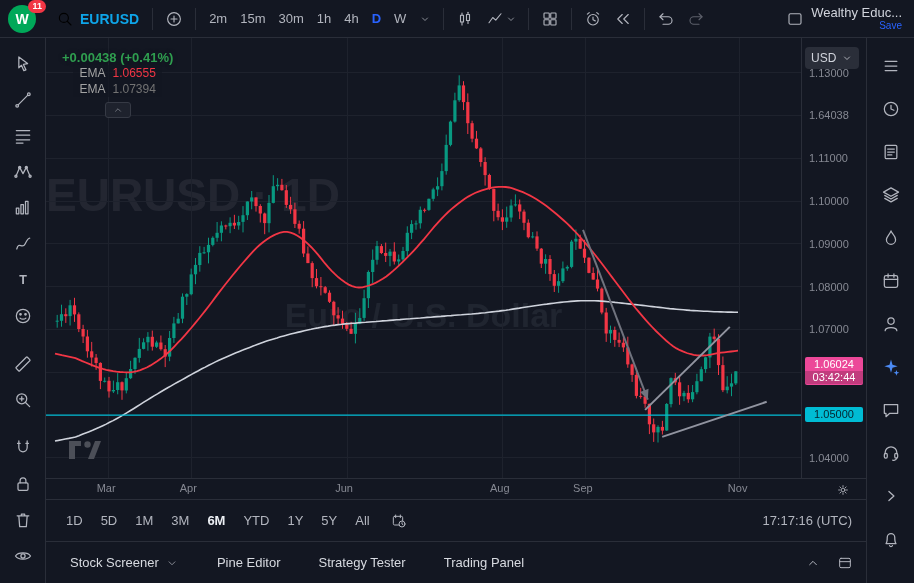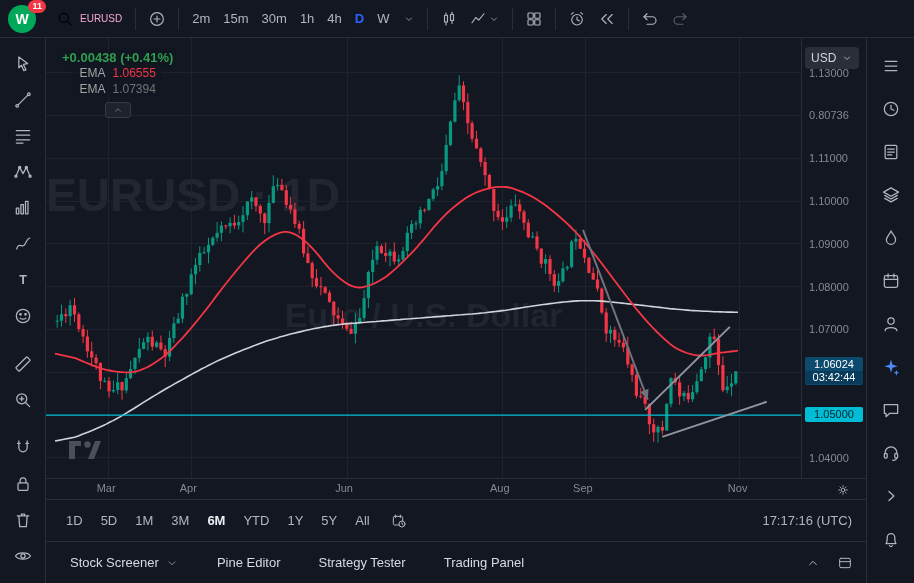--- a/index.html
+++ b/index.html
@@ -20,21 +20,21 @@
   .icon svg { width:100%; height:100%; display:block; }
   .i12 { width:12px; height:12px; } .i14 { width:14px; height:14px; }
   .i16 { width:16px; height:16px; } .i18 { width:18px; height:18px; } .i20 { width:20px; height:20px; }
   .sep { width:1px; height:22px; background:#2a2e39; margin:0 5px; }
   .avatar-wrap { position:relative; width:36px; height:32px; margin-right:4px; }
   .avatar { width:28px; height:28px; border-radius:50%; background:#00a859; color:#fff; font-weight:bold;
             font-size:14px; display:flex; align-items:center; justify-content:center; margin-top:2px; }
   .notif { position:absolute; top:-3px; right:-2px; background:#f23645; color:#fff; font-size:9px; font-weight:bold;
            border-radius:8px; padding:1px 4px; line-height:1.3; }
   .symbol-btn { display:flex; align-items:center; gap:6px; background:none; border:none; cursor:pointer; padding:4px 6px; }
-  .symbol-txt { font-size:10px; font-weight:normal; color:#f9a8d4; }
+  .symbol-txt { font-size:14px; font-weight:bold; color:#0ea5e9; }
   .tf-group { display:flex; align-items:center; gap:1px; }
   .tf-btn { background:none; border:none; color:#b2b5be; font-size:13px; padding:4px 6px; border-radius:4px; cursor:pointer; }
   .tf-btn.active { color:#2962ff; font-weight:bold; }
   .layout-stack { display:flex; flex-direction:column; align-items:flex-end; line-height:1.2; padding-right:4px; }
   .layout-name { font-size:13px; color:#d1d4dc; cursor:pointer; white-space:nowrap; }
   .save-label { font-size:10px; color:#2962ff; cursor:pointer; }
 
   
   .left-toolbar { position:absolute; left:0; top:38px; width:46px; bottom:0; background:#131722;
                   border-right:1px solid #2a2e39; display:flex; flex-direction:column; align-items:center; padding-top:8px; z-index:5; }
@@ -60,21 +60,21 @@
   .lg-row { background:rgba(19,23,34,0.75); padding:1px 6px; border-radius:2px; display:flex; gap:7px; font-size:12px; }
   .lg-name { color:#a3a3a3; }
   .lg-val.red { color:#f23645; }
   .lg-val.wht { color:#737373; }
   .lg-collapse { margin-top:5px; width:26px; height:16px; background:#1e222d; border:1px solid #363a45; border-radius:3px;
                  color:#868993; display:flex; align-items:center; justify-content:center; cursor:pointer; }
   .tv-logo { position:absolute; left:22px; top:402px; color:#4c4f58; z-index:3; cursor:pointer; }
   .price-axis { position:absolute; left:755px; top:0; width:65px; height:440px; border-left:1px solid #2a2e39;
                 font-size:11px; color:#868993; z-index:3; }
   .pa-label { position:absolute; left:7px; }
-  .badge-last { position:absolute; left:3px; width:58px; background:#0c4a6e; color:#fff; text-align:center;
+  .badge-last { position:absolute; left:3px; width:58px; background:#ec4899; color:#fff; text-align:center;
                 border-radius:2px; font-size:11px; line-height:13px; padding:1px 0; z-index:4; }
   .badge-last .cd { background:rgba(0,0,0,0.18); border-radius:0 0 2px 2px; }
   .badge-level { position:absolute; left:3px; width:58px; background:#00bcd4; color:#04242e; text-align:center;
                  border-radius:2px; font-size:11px; line-height:15px; z-index:4; }
   .currency-select { position:absolute; top:9px; right:7px; width:54px; height:22px; background:#2a2e39; border-radius:4px;
                      display:flex; align-items:center; justify-content:space-between; padding:0 6px; font-size:12px;
                      color:#d1d4dc; z-index:6; cursor:pointer; }
   .time-axis { position:relative; height:21px; border-top:1px solid #2a2e39; }
   .ta-label { position:absolute; top:3px; font-size:11px; color:#868993;text-align:right; }
   .ta-gear { position:absolute; left:786px; top:0px; }
@@ -206,20 +206,33 @@
           </span>
         </button>
       <button class="icon-btn dim">
           <span class="icon i18">
             <svg viewBox="0 0 24 24" fill="none" stroke="currentColor" stroke-width="1.5" stroke-linecap="round" stroke-linejoin="round">
               <polyline points="16,5 20,9 16,13"></polyline>
               <path d="M20,9 h-11 a5,5 0 0 0 0,10 h7"></path>
             </svg>
           </span>
         </button>
+    </div>
+    <div class="tb-group">
+      <button class="icon-btn">
+          <span class="icon i18">
+            <svg viewBox="0 0 24 24" fill="none" stroke="currentColor" stroke-width="1.5" stroke-linecap="round" stroke-linejoin="round">
+              <rect x="4" y="5" width="16" height="14" rx="2"></rect>
+            </svg>
+          </span>
+        </button>
+      <div class="layout-stack">
+        <span class="layout-name">Wealthy Educ...</span>
+        <span class="save-label">Save</span>
+      </div>
     </div>
   </header>
 
   <aside class="left-toolbar" id="left-toolbar">
       <button class="tool">
         <span class="icon i20">
           <svg viewBox="0 0 24 24" fill="none" stroke="currentColor" stroke-width="1.5" stroke-linecap="round" stroke-linejoin="round">
             <path d="M7,3.5 L17.5,11.5 L12.5,12.5 L15.5,19 L13,20 L10.2,13.6 L7,16.5 Z"></path>
           </svg>
         </span>
@@ -822,21 +835,21 @@
         </div>
         <div class="badge-level" id="badge-level" style="top: 369.082px;">1.05000</div>
       <span class="pa-label" style="top: 413.883px;">1.04000</span>
           <span class="pa-label" style="top: 371.082px;">1.05000</span>
           <span class="pa-label" style="top: 328.28px;">1.06000</span>
           <span class="pa-label" style="top: 285.479px;">1.07000</span>
           <span class="pa-label" style="top: 242.677px;">1.08000</span>
           <span class="pa-label" style="top: 199.875px;">1.09000</span>
           <span class="pa-label" style="top: 157.074px;">1.10000</span>
           <span class="pa-label" style="top: 114.272px;">1.11000</span>
-          <span class="pa-label" style="top: 71.4708px;">0.80736</span>
+          <span class="pa-label" style="top: 71.4708px;">1.64038</span>
           <span class="pa-label" style="top: 28.6693px;">1.13000</span>
         </div>
       <div class="currency-select">
         <span>USD</span>
         <span class="icon i12">
             <svg viewBox="0 0 24 24" fill="none" stroke="currentColor" stroke-width="1.5" stroke-linecap="round" stroke-linejoin="round">
               <polyline points="7,10 12,15 17,10"></polyline>
             </svg>
           </span>
       </div>

